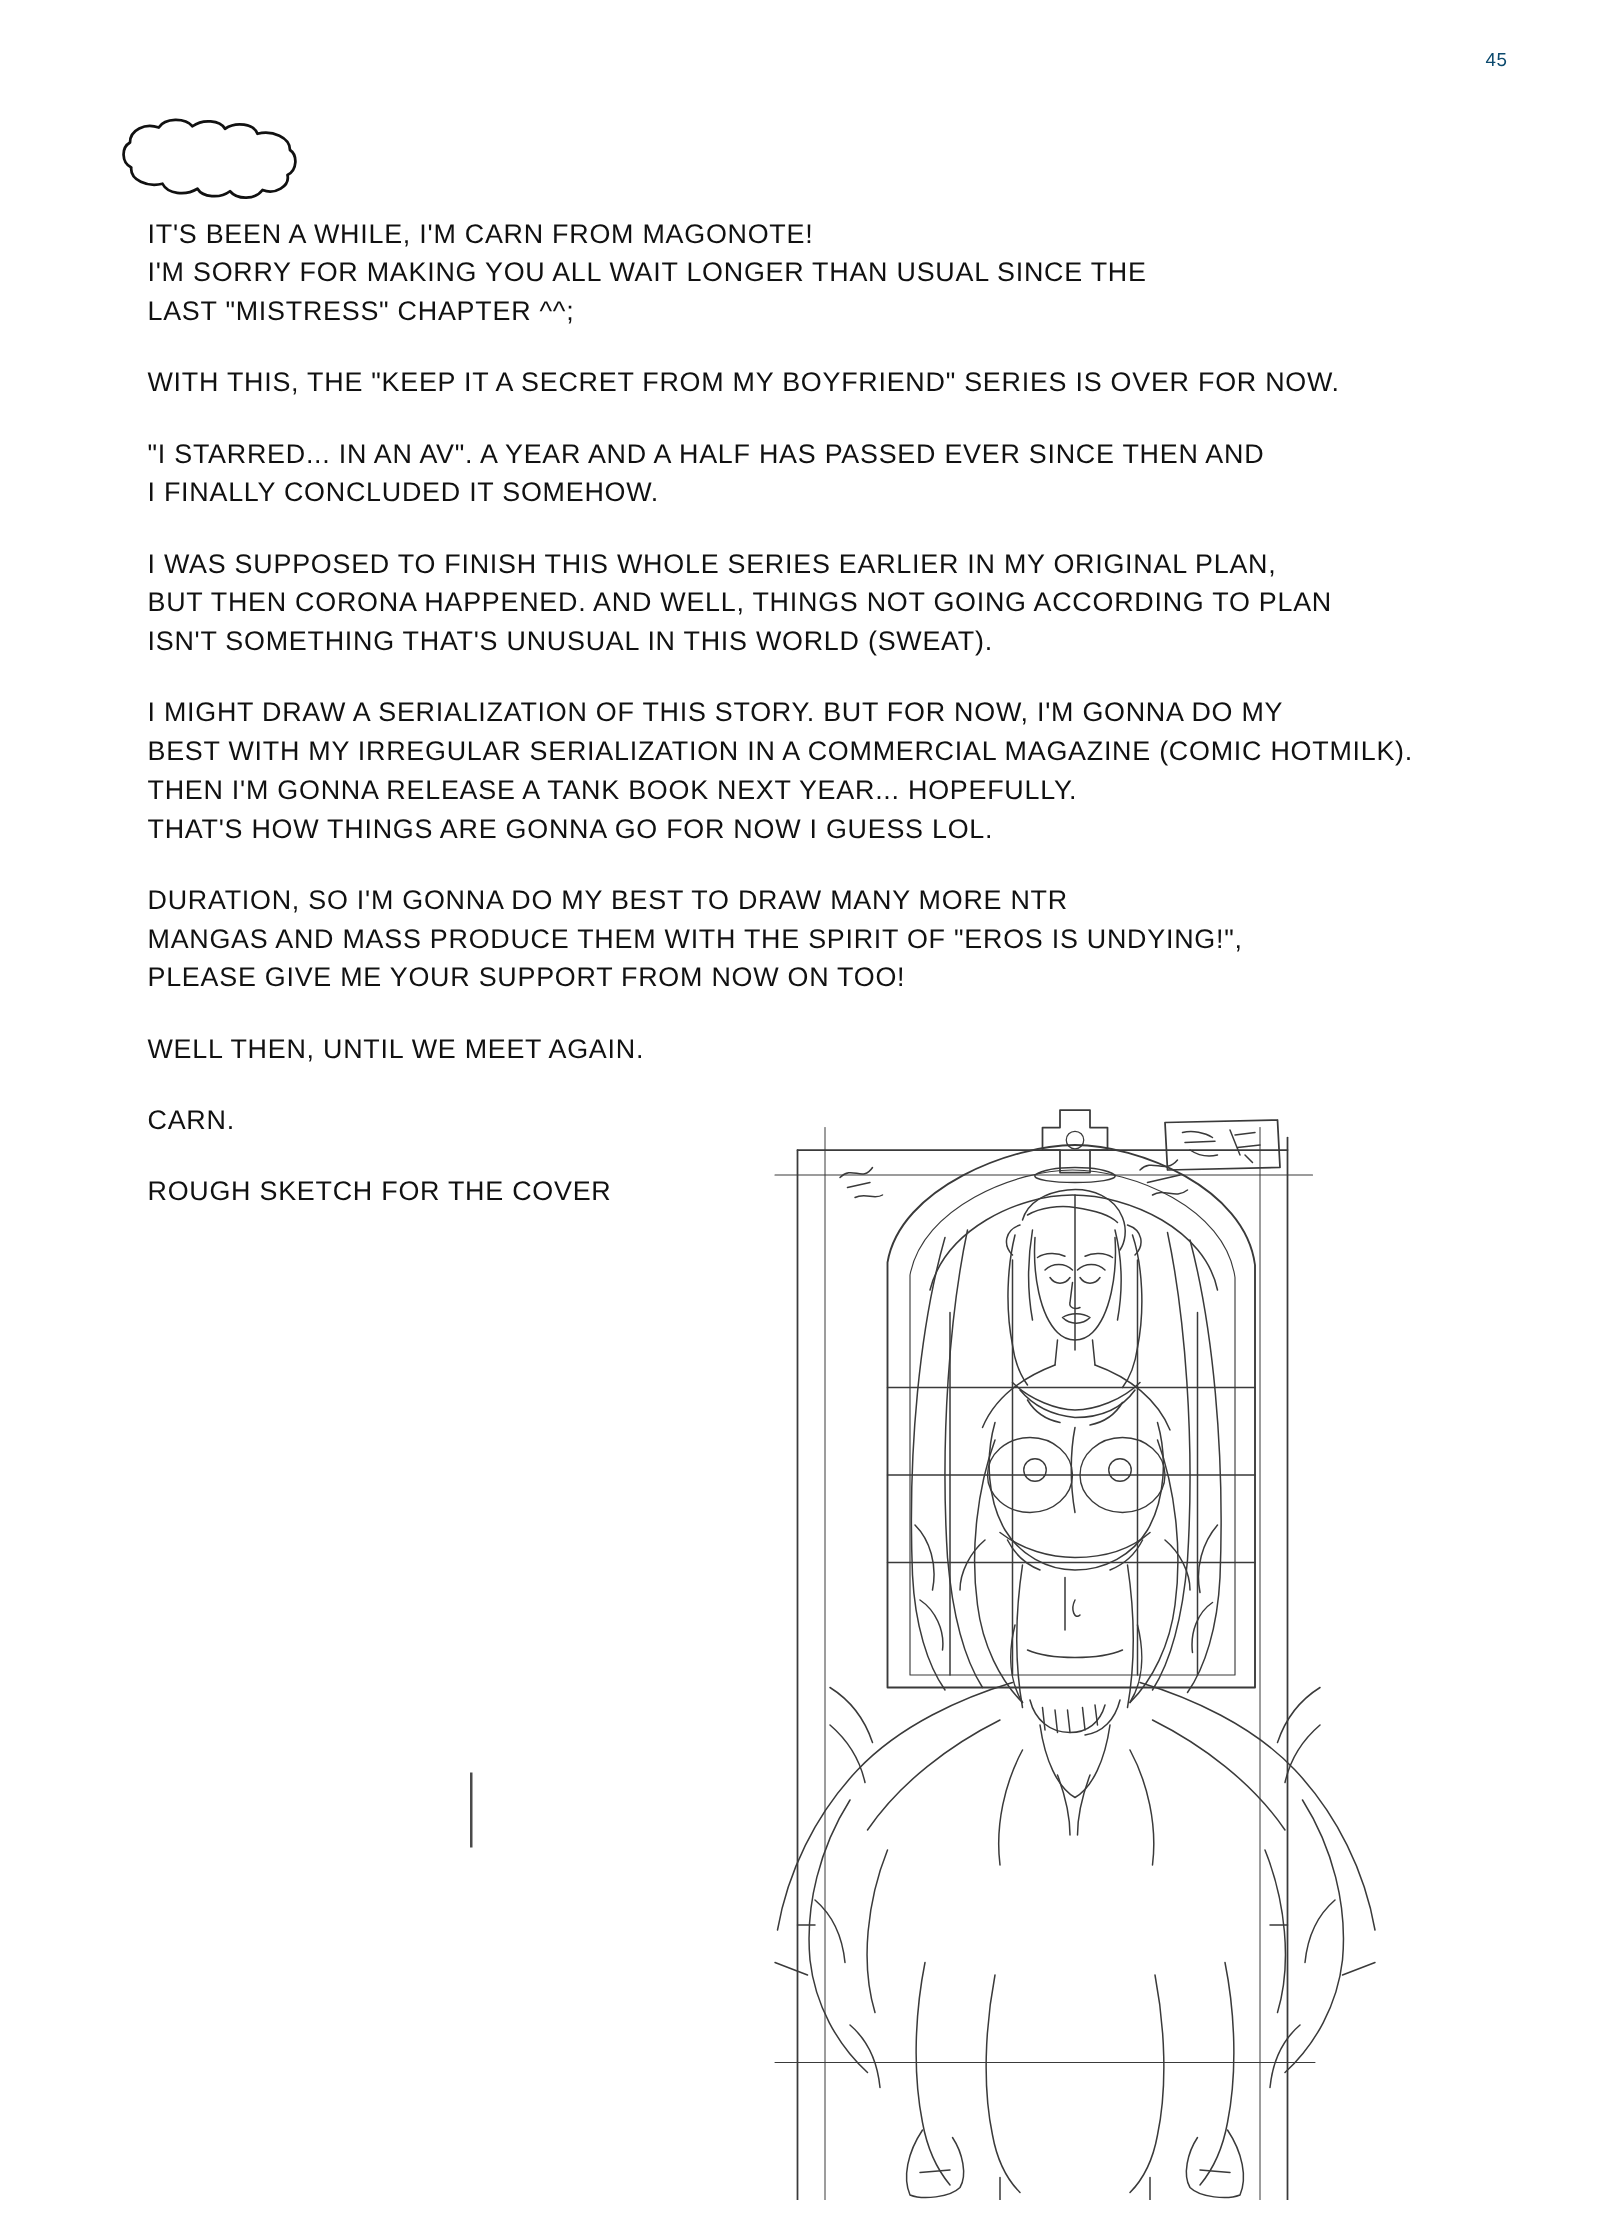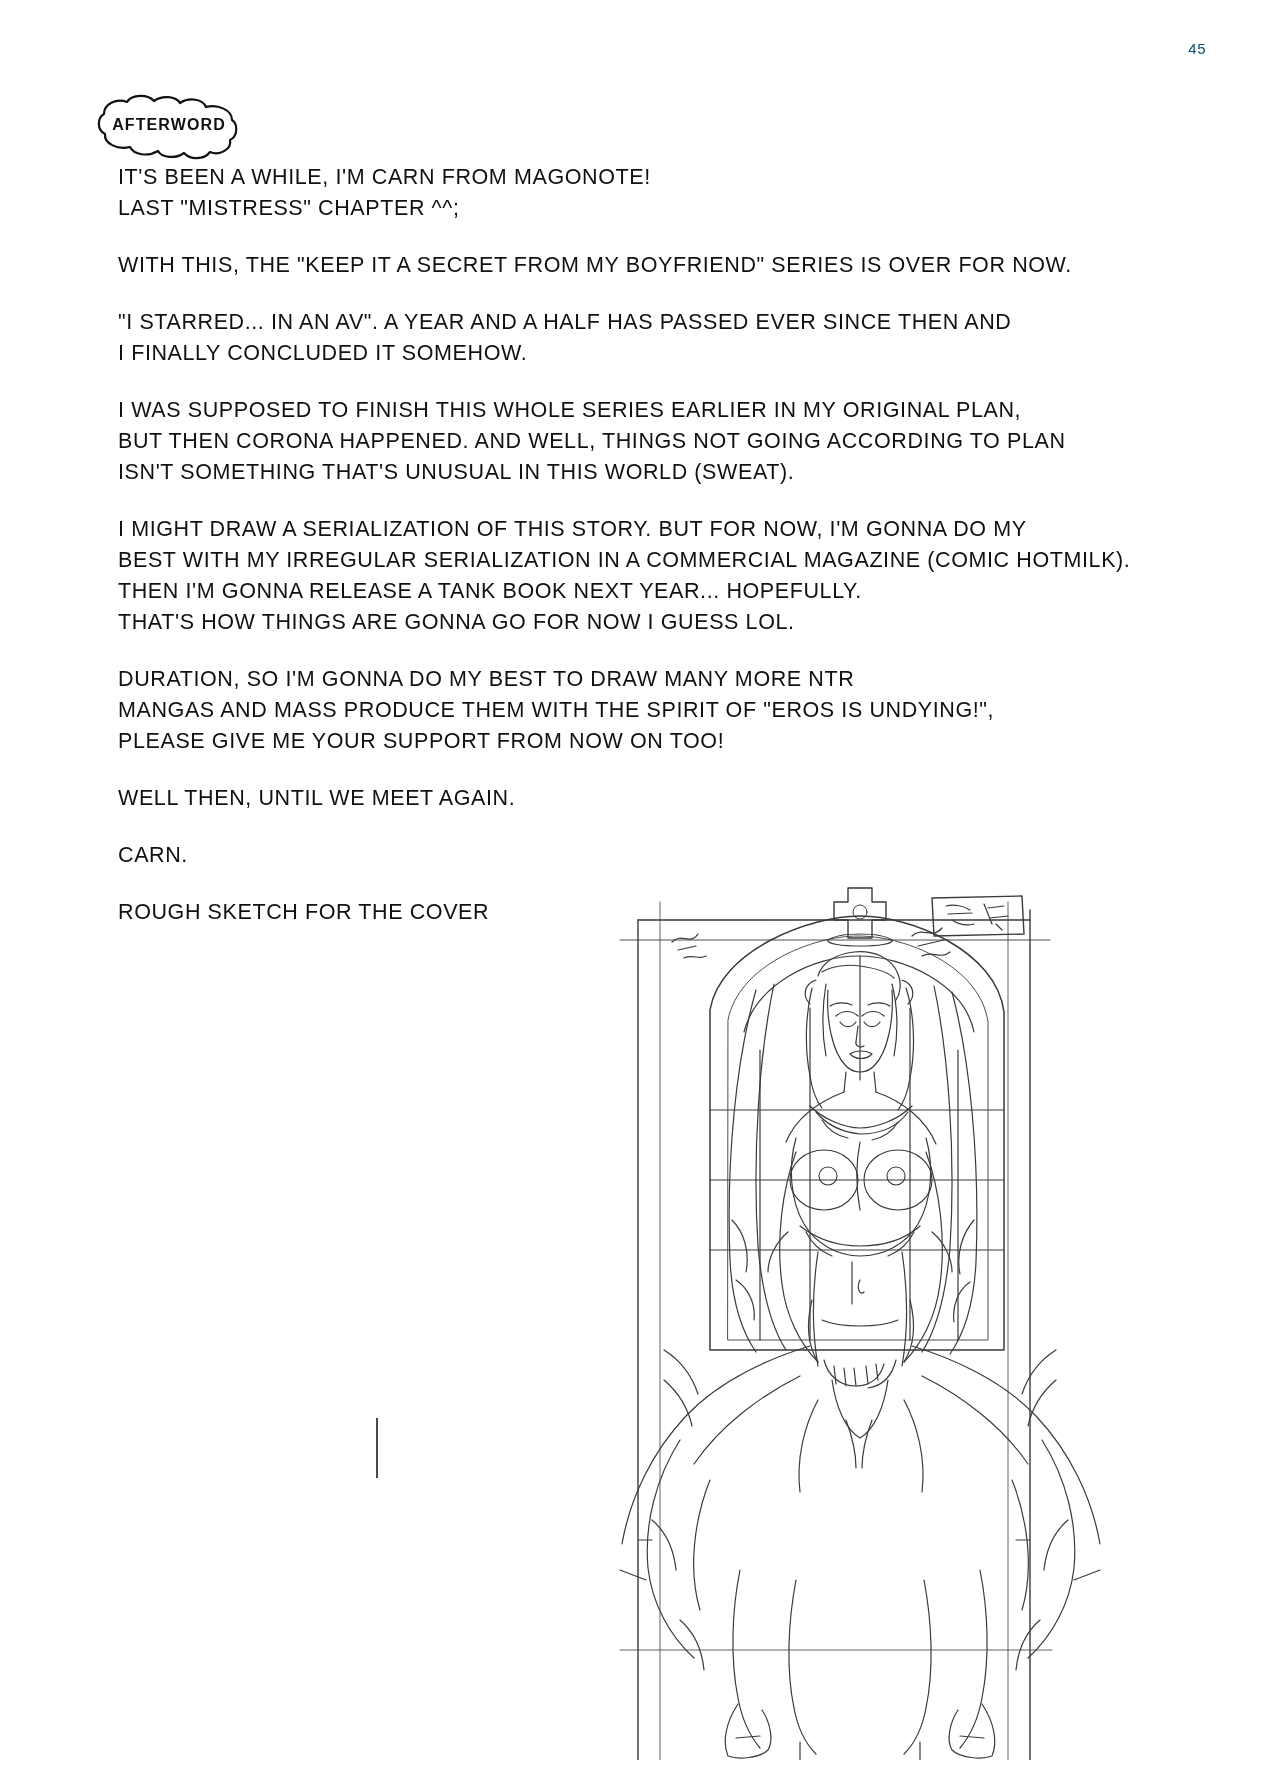--- a/index.html
+++ b/index.html
@@ -58,21 +58,21 @@
     font-weight: 600;
     letter-spacing: 1.1px;
     color: #111;
     transform: translateY(2px);
   }
 
   
   .body-text {
     position: absolute;
     left: 118px;
-    top: 162px;
+    top: 172px;
     width: 980px;
   }
   .para {
     margin: 0 0 26px 0;
   }
   .para:last-child { margin-bottom: 0; }
   .line {
     font-size: 21.5px;
     line-height: 31px;
     letter-spacing: 0.6px;
@@ -103,27 +103,27 @@
 <body>
 
 <div class="page">
 
   <div class="page-number">45</div>
 
   <div class="afterword-bubble">
     <svg width="166" height="72" viewBox="0 0 166 72" fill="none" xmlns="http://www.w3.org/2000/svg">
       <path d="M18 22 C18 12, 30 6, 41 10 C46 2, 62 2, 68 9 C76 3, 90 4, 94 11 C103 5, 117 7, 120 15 C132 12, 146 18, 146 28 C152 32, 152 44, 144 48 C146 57, 134 64, 124 60 C118 68, 104 68, 98 61 C90 67, 76 66, 72 59 C62 65, 48 63, 44 55 C32 58, 18 52, 19 42 C11 38, 11 26, 18 22 Z" stroke="#111111" stroke-width="2.2" fill="#ffffff" stroke-linejoin="round"></path>
     </svg>
-    <div class="afterword-label">AFTERWORD</div>
   </div>
 
   <div class="body-text">
 
     <div class="para">
       <div class="line">IT'S BEEN A WHILE, I'M CARN FROM MAGONOTE!</div>
+      <div class="line">I'M SORRY FOR MAKING YOU ALL WAIT LONGER THAN USUAL SINCE THE</div>
       <div class="line">LAST "MISTRESS" CHAPTER ^^;</div>
     </div>
 
     <div class="para">
       <div class="line">WITH THIS, THE "KEEP IT A SECRET FROM MY BOYFRIEND" SERIES IS OVER FOR NOW.</div>
     </div>
 
     <div class="para">
       <div class="line">"I STARRED... IN AN AV". A YEAR AND A HALF HAS PASSED EVER SINCE THEN AND</div>
       <div class="line">I FINALLY CONCLUDED IT SOMEHOW.</div>

